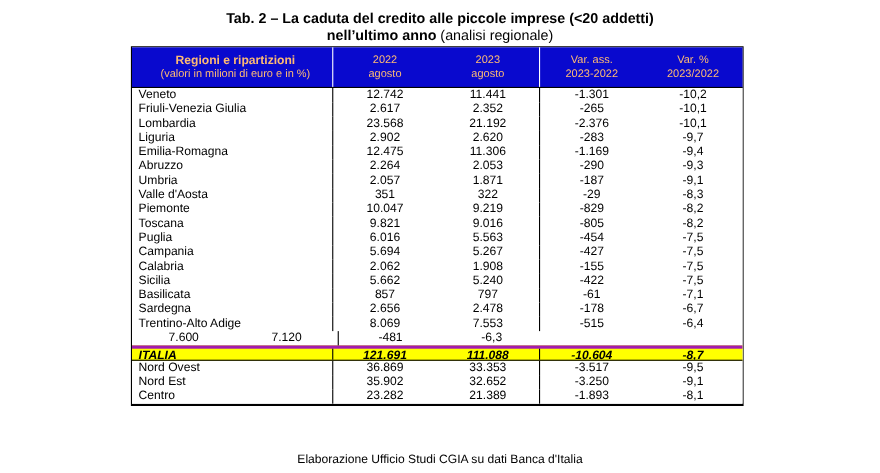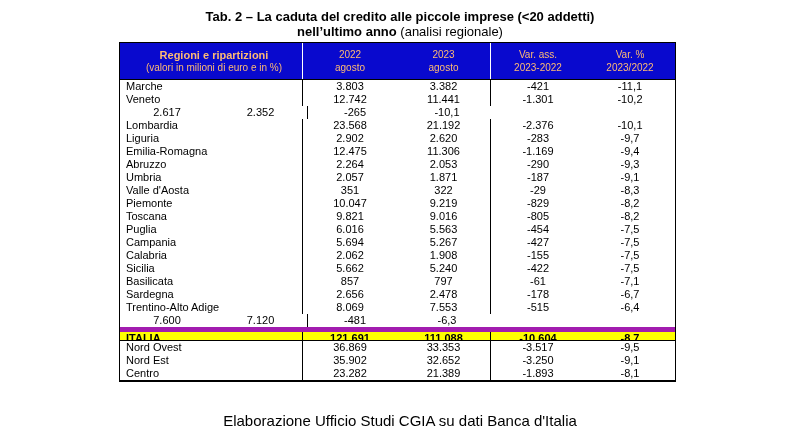--- a/index.html
+++ b/index.html
@@ -49,31 +49,32 @@
   .trow .c { overflow: hidden; white-space: nowrap; }
   .c-name { width: 183px; text-align: left; padding-left: 6px; border-right: 1px solid #000; }
   .c-2022 { width: 94px; text-align: center; }
   .c-2023 { width: 94px; text-align: center; border-right: 1px solid #000; }
   .c-vass { width: 94px; text-align: center; }
   .c-vpct { width: 90px; text-align: center; }
 
   .total-row {
     background: var(--highlight-bg, #FFFF00);
     font-weight: bold;
-    border-top: 5px solid #a21caf;
+    border-top: 3px solid #a21caf;
     border-bottom: 1px solid #000;
     height: 14px;
+    font-style: italic;
   }
 
   .footer-note {
     position: absolute;
     left: 0; top: 412px;
     width: 800px;
     text-align: center;
-    font-size: 15px;
+    font-size: 11px;
   }
 </style>
 </head>
 <body>
 
 <div class="page">
 
   <div class="title-block">
     <div class="title-line1">Tab. 2 – La caduta del credito alle piccole imprese (&lt;20 addetti)</div>
     <div class="title-line2"><span class="bold">nell’ultimo anno</span><span> (analisi regionale)</span></div>
@@ -98,35 +99,29 @@
         <div class="l1">Var. ass.</div>
         <div class="l2">2023-2022</div>
       </div>
       <div class="hc hc5">
         <div class="l1">Var. %</div>
         <div class="l2">2023/2022</div>
       </div>
     </div>
 
     <div class="tbody">
-        <div class="trow">
-    <div class="c c-name">Marche</div>
-    <div class="c c-2022">3.803</div>
-    <div class="c c-2023">3.382</div>
-    <div class="c c-vass">-421</div>
-    <div class="c c-vpct">-11,1</div>
-  </div>
         <div class="trow">
     <div class="c c-name">Veneto</div>
     <div class="c c-2022">12.742</div>
     <div class="c c-2023">11.441</div>
     <div class="c c-vass">-1.301</div>
     <div class="c c-vpct">-10,2</div>
   </div>
         <div class="trow">
+    <div class="c c-name">Friuli-Venezia Giulia</div>
     <div class="c c-2022">2.617</div>
     <div class="c c-2023">2.352</div>
     <div class="c c-vass">-265</div>
     <div class="c c-vpct">-10,1</div>
   </div>
         <div class="trow">
     <div class="c c-name">Lombardia</div>
     <div class="c c-2022">23.568</div>
     <div class="c c-2023">21.192</div>
     <div class="c c-vass">-2.376</div>

